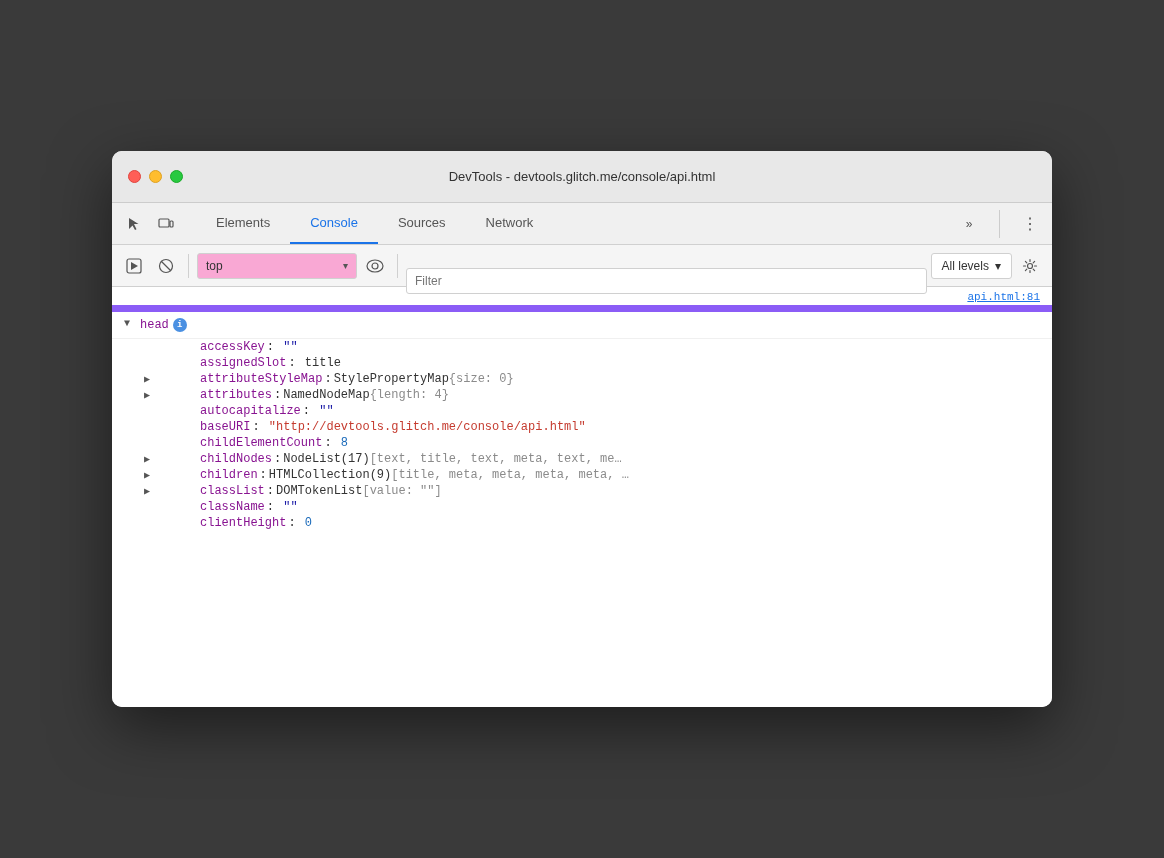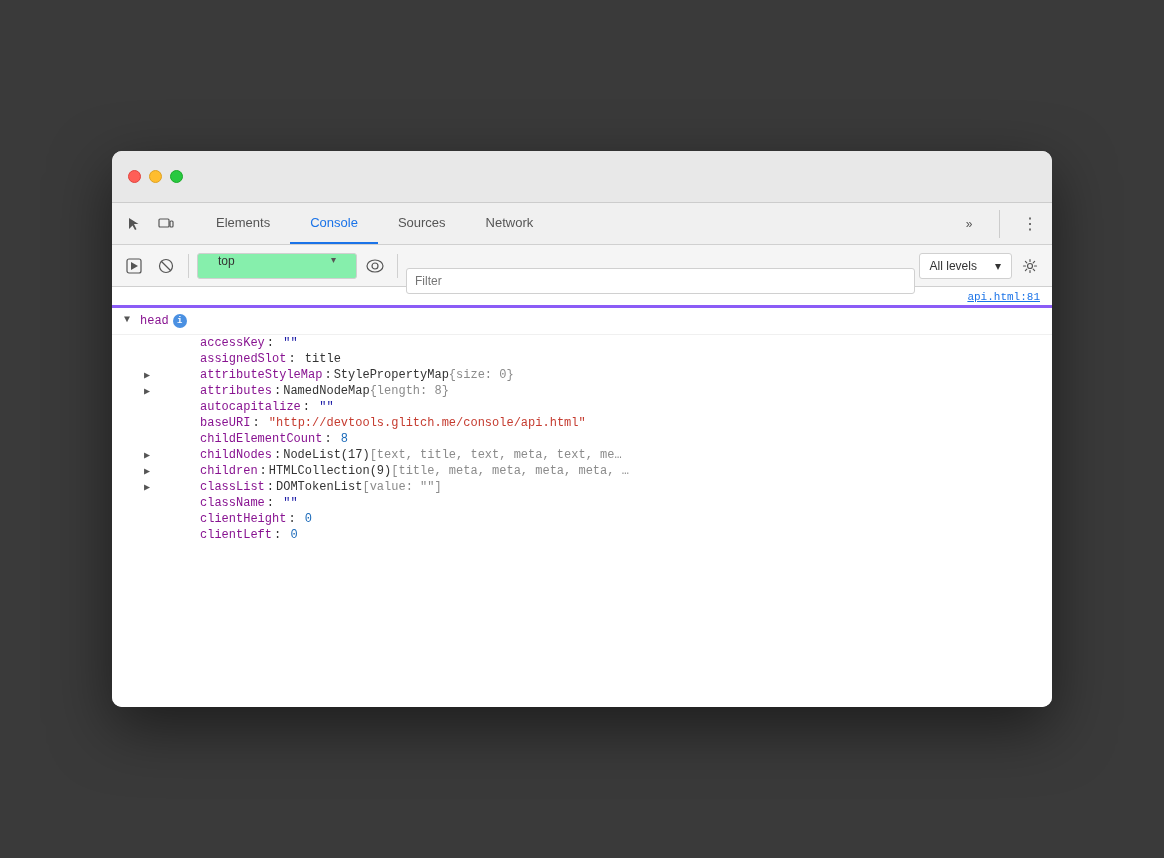--- a/index.html
+++ b/index.html
@@ -170,26 +170,26 @@
 
     .toolbar-separator {
       width: 1px;
       height: 24px;
       background: #d0d0d0;
       margin: 0 4px;
     }
 
     .context-selector {
       display: flex;
-      align-items: flex-start;
+      align-items: center;
       height: 26px;
-      background: #86efac;
+      background: #f9a8d4;
       border: 1px solid #d0d0d0;
       border-radius: 3px;
-      padding: 0 20px;
+      padding: 0 8px;
       gap: 6px;
       cursor: pointer;
       min-width: 160px;
     }
 
     .context-selector-text {
       font-size: 12px;
       color: #333;
       flex: 1;
     }
@@ -223,21 +223,21 @@
     }
 
     .levels-btn {
       display: flex;
       align-items: center;
       height: 26px;
       background: white;
       border: 1px solid #d0d0d0;
       border-radius: 3px;
       padding: 0 10px;
-      gap: 18px;
+      gap: 6px;
       cursor: pointer;
       font-size: 12px;
       color: #333;
       white-space: nowrap;
     }
 
     .gear-btn {
       width: 28px;
       height: 28px;
       display: flex;
@@ -253,21 +253,21 @@
       min-height: 420px;
       font-family: 'Menlo', 'Monaco', 'Courier New', monospace;
       font-size: 12px;
       overflow: auto;
     }
 
     .console-line-ref {
       display: flex;
       justify-content: flex-end;
       padding: 4px 12px 2px;
-      border-bottom: 3px solid #8b5cf6;
+      border-bottom: 7px solid #8b5cf6;
     }
 
     .line-ref {
       font-size: 11px;
       color: #1a73e8;
       text-decoration: underline;
       cursor: pointer;
     }
 
     .console-entry {
@@ -376,20 +376,21 @@
 <body>
 
 <div class="window">
 
   <div class="titlebar">
     <div class="traffic-lights">
       <div class="traffic-light tl-red"></div>
       <div class="traffic-light tl-yellow"></div>
       <div class="traffic-light tl-green"></div>
     </div>
+    <span class="titlebar-title">DevTools - devtools.glitch.me/console/api.html</span>
   </div>
 
   <div class="tabbar">
     <div class="tabbar-icons">
       <div class="tab-icon">
         <svg width="16" height="16" viewBox="0 0 16 16" fill="none">
           <path d="M3 2L3 13L6.5 9.5L9 14L10.5 13.2L8 8H12.5L3 2Z" fill="#555"></path>
         </svg>
       </div>
       <div class="tab-icon">
@@ -493,21 +494,21 @@
         <span class="colon">:</span>
       <span class="prop-val-type"> StylePropertyMap </span>
       <span class="prop-val-detail">{size: 0}</span>
     </div>
 
     <div class="prop-line-expandable">
       <span class="prop-expand">▶</span>
       <span class="prop-key">attributes</span>
         <span class="colon">:</span>
       <span class="prop-val-type"> NamedNodeMap </span>
-      <span class="prop-val-detail">{length: 8}</span>
+      <span class="prop-val-detail">{length: 4}</span>
     </div>
 
     <div class="prop-line-simple">
       <span class="prop-key">autocapitalize</span><span class="colon">:</span>
       <span class="prop-val-string"> ""</span>
     </div>
 
     <div class="prop-line-simple">
       <span class="prop-key">baseURI</span><span class="colon">:</span>
       <span class="prop-val-link"> "http://devtools.glitch.me/console/api.html"</span>
@@ -545,18 +546,14 @@
     <div class="prop-line-simple">
       <span class="prop-key">className</span><span class="colon">:</span>
       <span class="prop-val-string"> ""</span>
     </div>
 
     <div class="prop-line-simple">
       <span class="prop-key">clientHeight</span><span class="colon">:</span>
       <span class="prop-val-number"> 0</span>
     </div>
 
-    <div class="prop-line-simple">
-      <span class="prop-key">clientLeft</span><span class="colon">:</span>
-      <span class="prop-val-number"> 0</span>
-    </div>
   </div>
 </div>
 
 </body></html>

